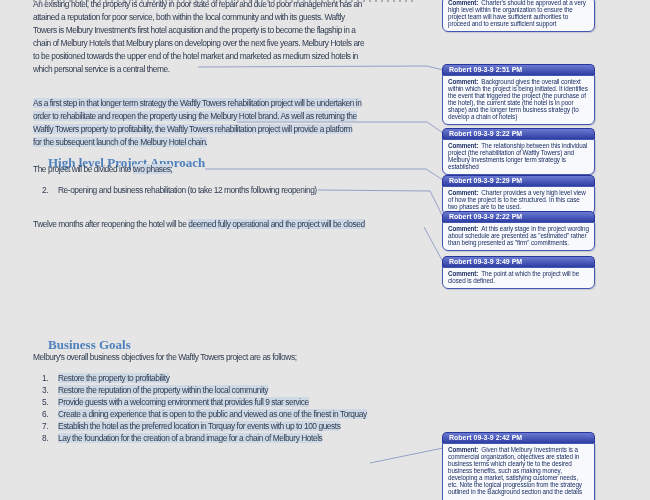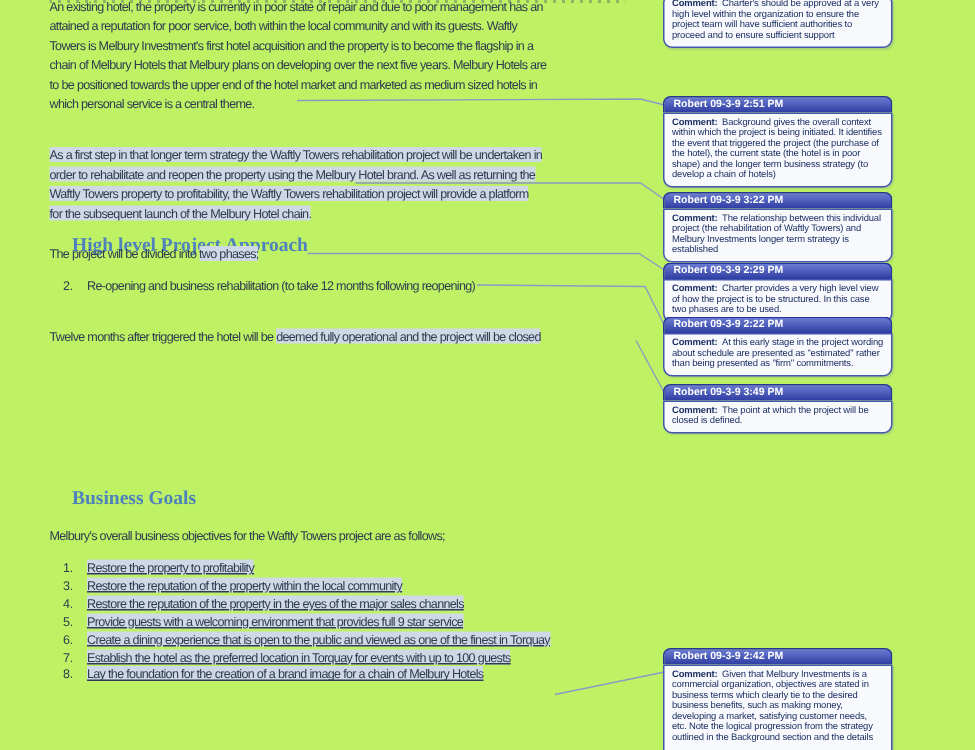--- a/index.html
+++ b/index.html
@@ -1,18 +1,18 @@
 <!DOCTYPE html>
 <html><head>
 <meta charset="utf-8">
 <style>
   html,body{margin:0;padding:0;}
   .page{
     position:relative;width:650px;height:500px;overflow:hidden;
-    background:#bef264;font-family:"Liberation Sans",sans-serif;
+    background:#e5e5e5;font-family:"Liberation Sans",sans-serif;
   }
   
   .doc-block{
     position:absolute;left:33px;width:400px;
     font-size:8.4px;letter-spacing:-0.45px;line-height:13px;
     color:#2f3b50;white-space:pre-line;
   }
   .cut-strip{
     position:absolute;left:33px;top:0;width:384px;height:2px;
     background:repeating-linear-gradient(90deg,rgba(70,80,100,.38) 0 2px,transparent 2px 6px);
@@ -20,21 +20,21 @@
   .hl{background:#cfd9e6;}
   h2.doc-heading{
     position:absolute;left:32px;margin:16px;
     font-family:"Liberation Serif",serif;font-size:13px;font-weight:bold;
     color:#4f81bd;letter-spacing:0;white-space:nowrap;
   }
   .doc-list{position:absolute;left:42px;width:400px;
     font-size:8.4px;letter-spacing:-0.45px;color:#2f3b50;}
   .doc-list .li{white-space:nowrap;}
   .phases-list .li{line-height:13.2px;}
-  .goals-list .li{line-height:11.9px;text-decoration:underline;}
+  .goals-list .li{line-height:11.9px;}
   .doc-list .num{display:inline-block;width:16px;letter-spacing:-0.2px;}
   
   .balloon{position:absolute;left:442px;width:153px;z-index:2;}
   .c-header{
     background:linear-gradient(#6b7bd2,#2e3da2);
     border:1px solid #27359b;border-bottom:none;
     border-radius:5px 5px 0 0;color:#ffffff;
     font-size:7px;font-weight:bold;height:10px;line-height:10px;
     padding:0 0 0 6px;white-space:nowrap;overflow:hidden;
   }
@@ -89,31 +89,30 @@
     <span>The project will be divided into </span><span class="hl">two phases;</span>
   </div>
 
   <div class="doc-list phases-list" style="top:184px">
     <div class="li">
       <span class="num">2.</span><span>Re-opening and business rehabilitation (to take 12 months following reopening)</span>
     </div>
   </div>
 
   <div class="doc-block" style="top:218px;white-space:nowrap">
-    <span>Twelve months after triggered the hotel will be </span><span class="hl">deemed fully operational and the project will be closed</span>
+    <span>Twelve months after reopening the hotel will be </span><span class="hl">deemed fully operational and the project will be closed</span>
   </div>
 
-  <h2 class="doc-heading" style="top:308px">Business Goals</h2>
+  <h2 class="doc-heading" style="top:321px">Business Goals</h2>
 
   <div class="doc-block" style="top:351px;white-space:nowrap">Melbury's overall business objectives for the Waftly Towers project are as follows;</div>
 
   <div class="doc-list goals-list" style="top:373px">
     <div class="li"><span class="num">1.</span><span class="hl">Restore the property to profitability</span></div>
     <div class="li"><span class="num">3.</span><span class="hl">Restore the reputation of the property within the local community</span></div>
-    <div class="li"><span class="num">4.</span><span class="hl">Restore the reputation of the property in the eyes of the major sales channels</span></div>
     <div class="li"><span class="num">5.</span><span class="hl">Provide guests with a welcoming environment that provides full 9 star service</span></div>
     <div class="li"><span class="num">6.</span><span class="hl">Create a dining experience that is open to the public and viewed as one of the finest in Torquay</span></div>
     <div class="li"><span class="num">7.</span><span class="hl">Establish the hotel as the preferred location in Torquay for events with up to 100 guests</span></div>
     <div class="li"><span class="num">8.</span><span class="hl">Lay the foundation for the creation of a brand image for a chain of Melbury Hotels</span></div>
   </div>
 
   <div class="balloon no-header" style="top:-4px">
     <div class="c-body"><b class="c-label">Comment:</b><span>Charter's should be approved at a very high level within the organization to ensure the project team will have sufficient authorities to proceed and to ensure sufficient support</span></div>
   </div>
 

